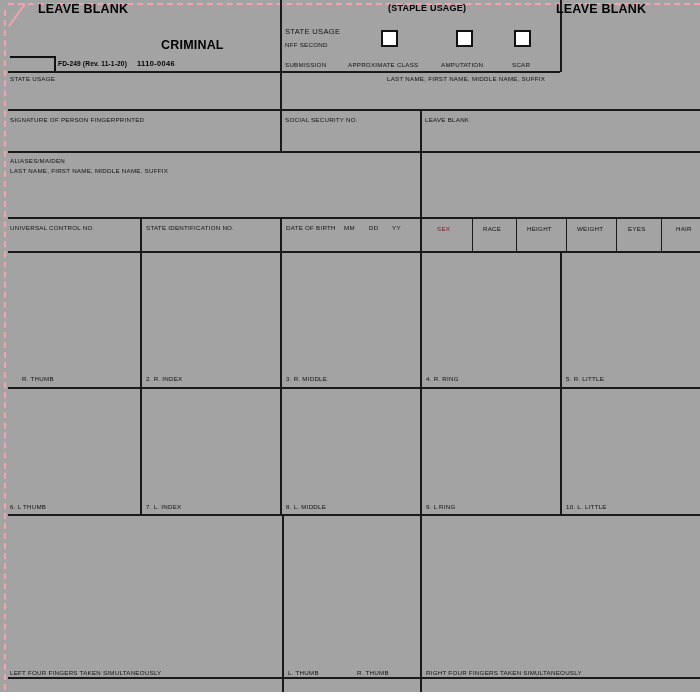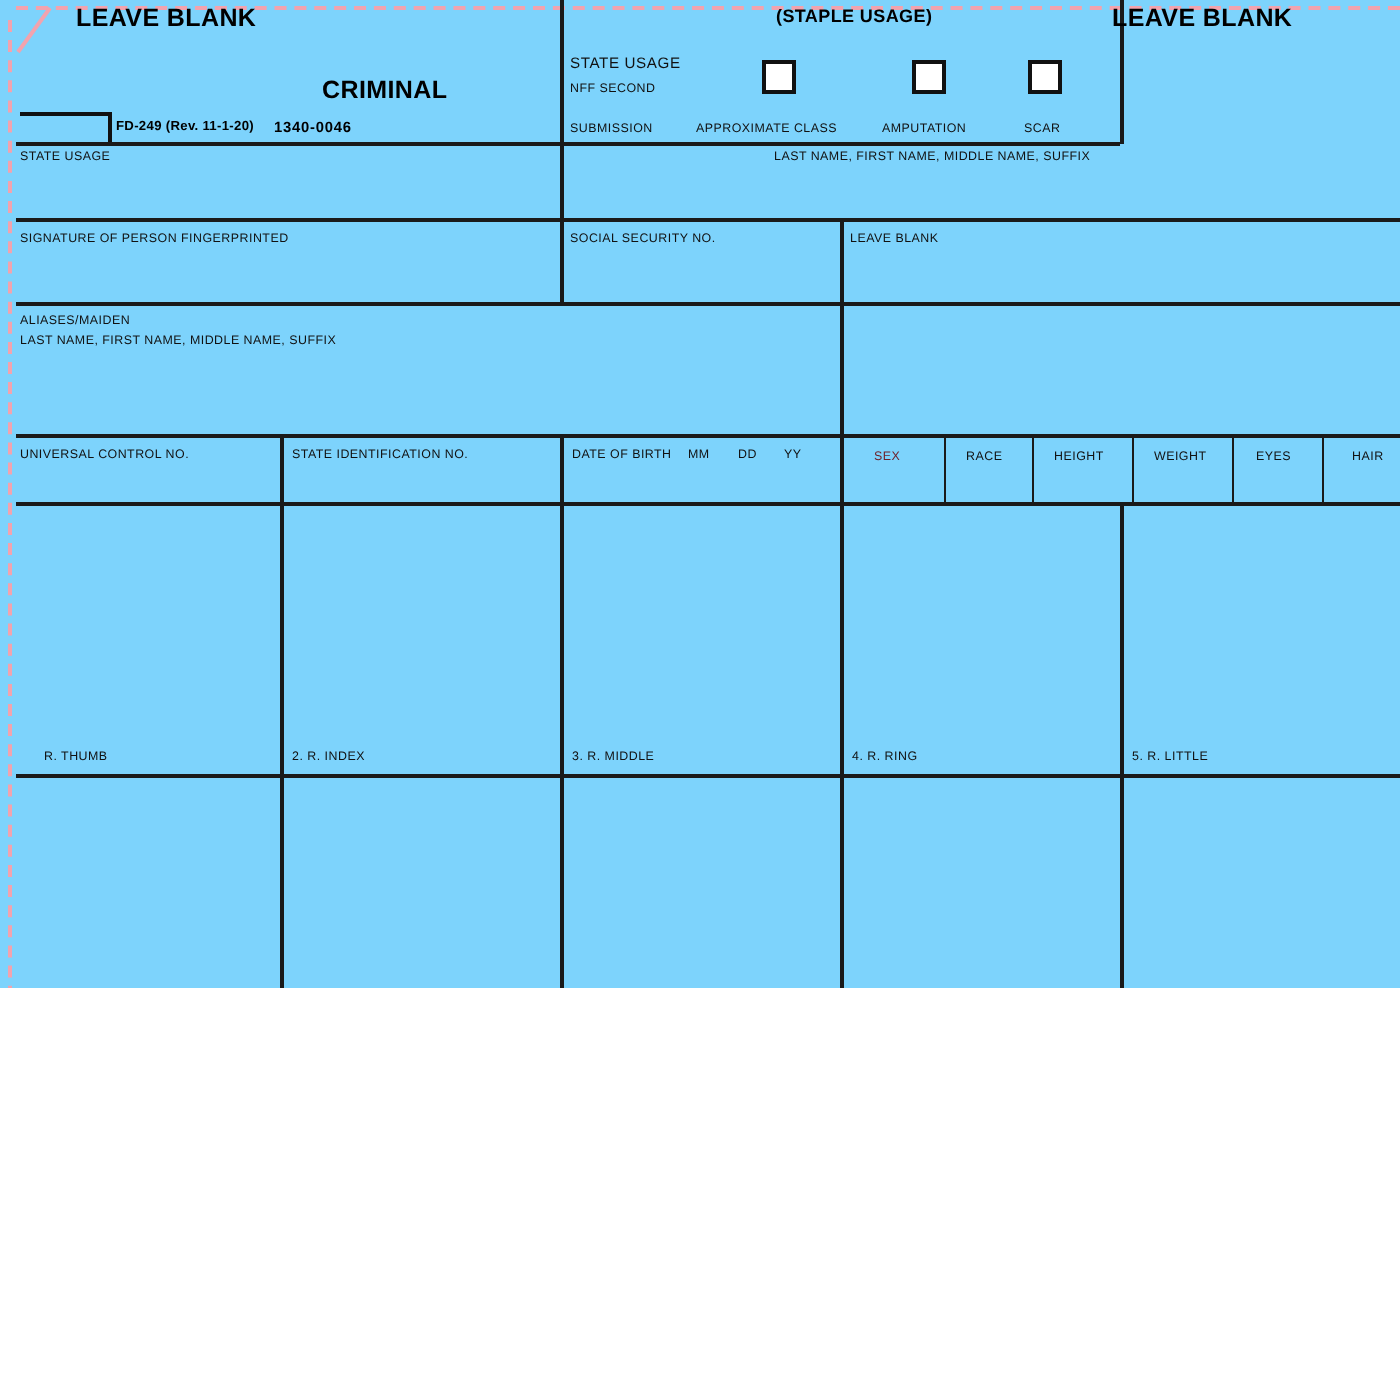--- a/index.html
+++ b/index.html
@@ -9,22 +9,22 @@
     background: #ffffff;
   }
   body {
     font-family: "Liberation Sans", sans-serif;
     -webkit-font-smoothing: antialiased;
   }
 
   #card {
     position: relative;
     width: 700px;
-    height: 494px;
-    background: #7dd3fc;
+    height: 692px;
+    background: #a3a3a3;
     overflow: hidden;
     text-decoration: underline;
   }
 
   
   .trim-top {
     position: absolute;
     left: 8px;
     top: 3px;
     width: 692px;
@@ -194,21 +194,21 @@
   <div class="cbox" style="left:381px; top:30px;"></div>
   <div class="lbl" style="left:348px; top:61px;">APPROXIMATE CLASS</div>
 
   <div class="cbox" style="left:456px; top:30px;"></div>
   <div class="lbl" style="left:441px; top:61px;">AMPUTATION</div>
 
   <div class="cbox" style="left:514px; top:30px;"></div>
   <div class="lbl" style="left:512px; top:61px;">SCAR</div>
 
   <div class="form-no" style="left:58px; top:60px;">FD-249 (Rev. 11-1-20)</div>
-  <div class="omb-no" style="left:137px; top:59px;">1340-0046</div>
+  <div class="omb-no" style="left:137px; top:59px;">1110-0046</div>
 
   <div class="lbl" style="left:10px; top:75px;">STATE USAGE</div>
   <div class="lbl" style="left:387px; top:75px;">LAST NAME,  FIRST NAME,  MIDDLE NAME,  SUFFIX</div>
 
   <div class="lbl" style="left:10px; top:116px;">SIGNATURE OF PERSON FINGERPRINTED</div>
   <div class="lbl" style="left:285px; top:116px;">SOCIAL SECURITY NO.</div>
   <div class="lbl" style="left:425px; top:116px;">LEAVE BLANK</div>
 
   <div class="lbl" style="left:10px; top:157px;">ALIASES/MAIDEN</div>
   <div class="lbl" style="left:10px; top:167px;">LAST NAME, FIRST NAME, MIDDLE NAME, SUFFIX</div>

